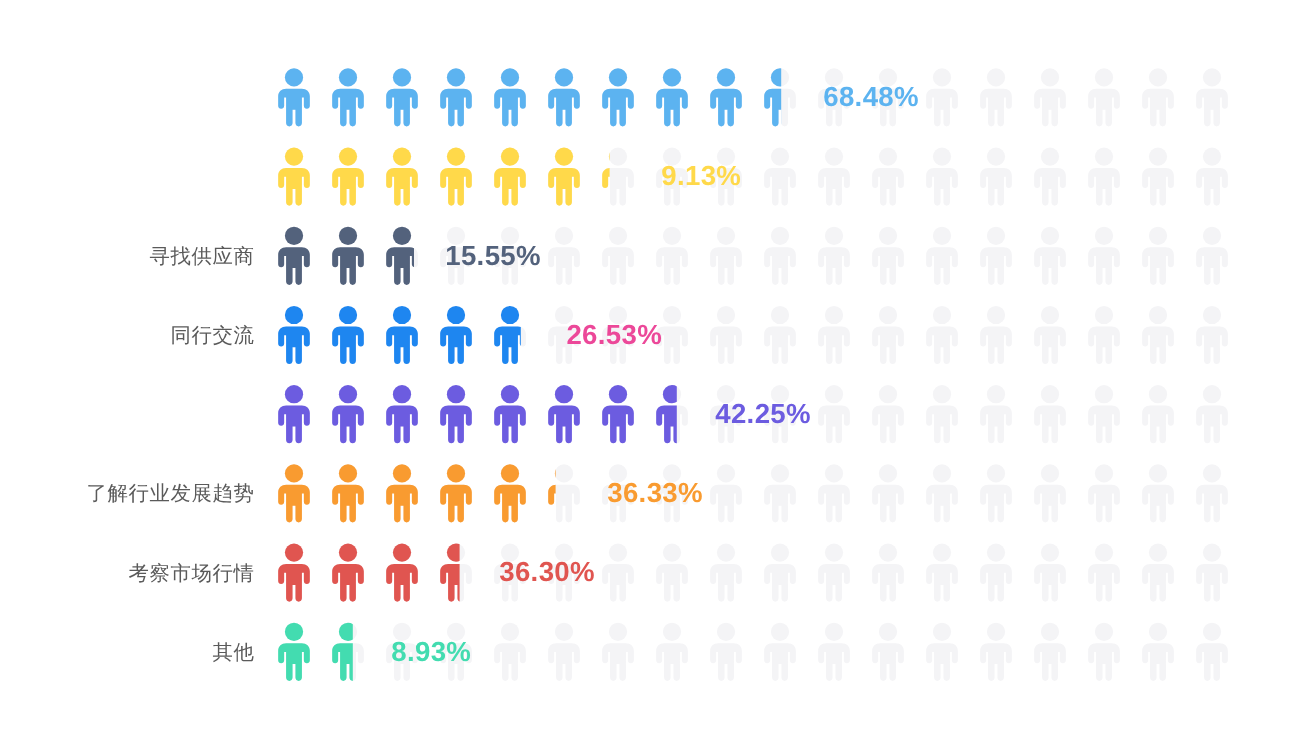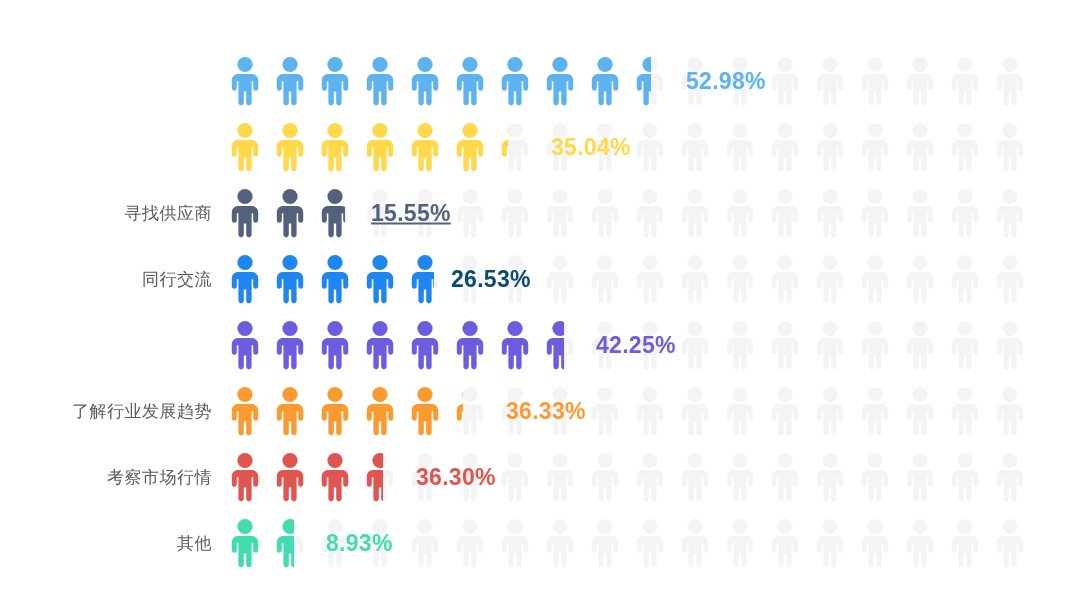--- a/index.html
+++ b/index.html
@@ -296,21 +296,21 @@
             </div>
           </div>
           <div class="figure-cell" style="left: 765px;">
             <div class="fig-layer">
               <svg class="fig-svg" viewBox="0 0 34 50" fill="#f4f4f6">
                 <circle cx="17" cy="8.5" r="7.6"></circle>
                 <path d="M10.5,18 L23.5,18 C27.4,18 30.2,20.6 30.2,24.2 L30.2,32.2 C30.2,33.6 29.1,34.7 27.7,34.7 C26.3,34.7 25.2,33.6 25.2,32.2 L25.2,25.3 L23.6,25.3 L23.6,46.6 C23.6,48.2 22.4,49.4 20.9,49.4 C19.4,49.4 18.2,48.2 18.2,46.6 L18.2,35.4 L15.8,35.4 L15.8,46.6 C15.8,48.2 14.6,49.4 13.1,49.4 C11.6,49.4 10.4,48.2 10.4,46.6 L10.4,25.3 L8.8,25.3 L8.8,32.2 C8.8,33.6 7.7,34.7 6.3,34.7 C4.9,34.7 3.8,33.6 3.8,32.2 L3.8,24.2 C3.8,20.6 6.6,18 10.5,18 Z"></path>
               </svg>
             </div>
           </div>
-          <div class="value-label" style="color: rgb(92, 179, 240); left: 458px;">52.98%</div>
+          <div class="value-label" style="color: rgb(92, 179, 240); left: 458px;">68.48%</div>
         </div>
       </div>
       <div class="pictogram-row">
         <div class="track">
           <div class="figure-cell" style="left: 0px;">
             <div class="fig-layer">
               <svg class="fig-svg" viewBox="0 0 34 50" fill="#f4f4f6">
                 <circle cx="17" cy="8.5" r="7.6"></circle>
                 <path d="M10.5,18 L23.5,18 C27.4,18 30.2,20.6 30.2,24.2 L30.2,32.2 C30.2,33.6 29.1,34.7 27.7,34.7 C26.3,34.7 25.2,33.6 25.2,32.2 L25.2,25.3 L23.6,25.3 L23.6,46.6 C23.6,48.2 22.4,49.4 20.9,49.4 C19.4,49.4 18.2,48.2 18.2,46.6 L18.2,35.4 L15.8,35.4 L15.8,46.6 C15.8,48.2 14.6,49.4 13.1,49.4 C11.6,49.4 10.4,48.2 10.4,46.6 L10.4,25.3 L8.8,25.3 L8.8,32.2 C8.8,33.6 7.7,34.7 6.3,34.7 C4.9,34.7 3.8,33.6 3.8,32.2 L3.8,24.2 C3.8,20.6 6.6,18 10.5,18 Z"></path>
               </svg>
@@ -487,21 +487,21 @@
             </div>
           </div>
           <div class="figure-cell" style="left: 765px;">
             <div class="fig-layer">
               <svg class="fig-svg" viewBox="0 0 34 50" fill="#f4f4f6">
                 <circle cx="17" cy="8.5" r="7.6"></circle>
                 <path d="M10.5,18 L23.5,18 C27.4,18 30.2,20.6 30.2,24.2 L30.2,32.2 C30.2,33.6 29.1,34.7 27.7,34.7 C26.3,34.7 25.2,33.6 25.2,32.2 L25.2,25.3 L23.6,25.3 L23.6,46.6 C23.6,48.2 22.4,49.4 20.9,49.4 C19.4,49.4 18.2,48.2 18.2,46.6 L18.2,35.4 L15.8,35.4 L15.8,46.6 C15.8,48.2 14.6,49.4 13.1,49.4 C11.6,49.4 10.4,48.2 10.4,46.6 L10.4,25.3 L8.8,25.3 L8.8,32.2 C8.8,33.6 7.7,34.7 6.3,34.7 C4.9,34.7 3.8,33.6 3.8,32.2 L3.8,24.2 C3.8,20.6 6.6,18 10.5,18 Z"></path>
               </svg>
             </div>
           </div>
-          <div class="value-label" style="color: rgb(255, 217, 74); left: 323px;">35.04%</div>
+          <div class="value-label" style="color: rgb(255, 217, 74); left: 323px;">9.13%</div>
         </div>
       </div>
       <div class="pictogram-row">
         <div class="row-label">寻找供应商</div>
         <div class="track">
           <div class="figure-cell" style="left: 0px;">
             <div class="fig-layer">
               <svg class="fig-svg" viewBox="0 0 34 50" fill="#f4f4f6">
                 <circle cx="17" cy="8.5" r="7.6"></circle>
                 <path d="M10.5,18 L23.5,18 C27.4,18 30.2,20.6 30.2,24.2 L30.2,32.2 C30.2,33.6 29.1,34.7 27.7,34.7 C26.3,34.7 25.2,33.6 25.2,32.2 L25.2,25.3 L23.6,25.3 L23.6,46.6 C23.6,48.2 22.4,49.4 20.9,49.4 C19.4,49.4 18.2,48.2 18.2,46.6 L18.2,35.4 L15.8,35.4 L15.8,46.6 C15.8,48.2 14.6,49.4 13.1,49.4 C11.6,49.4 10.4,48.2 10.4,46.6 L10.4,25.3 L8.8,25.3 L8.8,32.2 C8.8,33.6 7.7,34.7 6.3,34.7 C4.9,34.7 3.8,33.6 3.8,32.2 L3.8,24.2 C3.8,20.6 6.6,18 10.5,18 Z"></path>
@@ -655,21 +655,21 @@
             </div>
           </div>
           <div class="figure-cell" style="left: 765px;">
             <div class="fig-layer">
               <svg class="fig-svg" viewBox="0 0 34 50" fill="#f4f4f6">
                 <circle cx="17" cy="8.5" r="7.6"></circle>
                 <path d="M10.5,18 L23.5,18 C27.4,18 30.2,20.6 30.2,24.2 L30.2,32.2 C30.2,33.6 29.1,34.7 27.7,34.7 C26.3,34.7 25.2,33.6 25.2,32.2 L25.2,25.3 L23.6,25.3 L23.6,46.6 C23.6,48.2 22.4,49.4 20.9,49.4 C19.4,49.4 18.2,48.2 18.2,46.6 L18.2,35.4 L15.8,35.4 L15.8,46.6 C15.8,48.2 14.6,49.4 13.1,49.4 C11.6,49.4 10.4,48.2 10.4,46.6 L10.4,25.3 L8.8,25.3 L8.8,32.2 C8.8,33.6 7.7,34.7 6.3,34.7 C4.9,34.7 3.8,33.6 3.8,32.2 L3.8,24.2 C3.8,20.6 6.6,18 10.5,18 Z"></path>
               </svg>
             </div>
           </div>
-          <div class="value-label" style="color: rgb(83, 98, 124); left: 143px; text-decoration: underline;">15.55%</div>
+          <div class="value-label" style="color: rgb(83, 98, 124); left: 143px;">15.55%</div>
         </div>
       </div>
       <div class="pictogram-row">
         <div class="row-label">同行交流</div>
         <div class="track">
           <div class="figure-cell" style="left: 0px;">
             <div class="fig-layer">
               <svg class="fig-svg" viewBox="0 0 34 50" fill="#f4f4f6">
                 <circle cx="17" cy="8.5" r="7.6"></circle>
                 <path d="M10.5,18 L23.5,18 C27.4,18 30.2,20.6 30.2,24.2 L30.2,32.2 C30.2,33.6 29.1,34.7 27.7,34.7 C26.3,34.7 25.2,33.6 25.2,32.2 L25.2,25.3 L23.6,25.3 L23.6,46.6 C23.6,48.2 22.4,49.4 20.9,49.4 C19.4,49.4 18.2,48.2 18.2,46.6 L18.2,35.4 L15.8,35.4 L15.8,46.6 C15.8,48.2 14.6,49.4 13.1,49.4 C11.6,49.4 10.4,48.2 10.4,46.6 L10.4,25.3 L8.8,25.3 L8.8,32.2 C8.8,33.6 7.7,34.7 6.3,34.7 C4.9,34.7 3.8,33.6 3.8,32.2 L3.8,24.2 C3.8,20.6 6.6,18 10.5,18 Z"></path>
@@ -835,21 +835,21 @@
             </div>
           </div>
           <div class="figure-cell" style="left: 765px;">
             <div class="fig-layer">
               <svg class="fig-svg" viewBox="0 0 34 50" fill="#f4f4f6">
                 <circle cx="17" cy="8.5" r="7.6"></circle>
                 <path d="M10.5,18 L23.5,18 C27.4,18 30.2,20.6 30.2,24.2 L30.2,32.2 C30.2,33.6 29.1,34.7 27.7,34.7 C26.3,34.7 25.2,33.6 25.2,32.2 L25.2,25.3 L23.6,25.3 L23.6,46.6 C23.6,48.2 22.4,49.4 20.9,49.4 C19.4,49.4 18.2,48.2 18.2,46.6 L18.2,35.4 L15.8,35.4 L15.8,46.6 C15.8,48.2 14.6,49.4 13.1,49.4 C11.6,49.4 10.4,48.2 10.4,46.6 L10.4,25.3 L8.8,25.3 L8.8,32.2 C8.8,33.6 7.7,34.7 6.3,34.7 C4.9,34.7 3.8,33.6 3.8,32.2 L3.8,24.2 C3.8,20.6 6.6,18 10.5,18 Z"></path>
               </svg>
             </div>
           </div>
-          <div class="value-label" style="color: #0c4a6e; left: 223px;">26.53%</div>
+          <div class="value-label" style="color: #ec4899; left: 244px;">26.53%</div>
         </div>
       </div>
       <div class="pictogram-row">
         <div class="track">
           <div class="figure-cell" style="left: 0px;">
             <div class="fig-layer">
               <svg class="fig-svg" viewBox="0 0 34 50" fill="#f4f4f6">
                 <circle cx="17" cy="8.5" r="7.6"></circle>
                 <path d="M10.5,18 L23.5,18 C27.4,18 30.2,20.6 30.2,24.2 L30.2,32.2 C30.2,33.6 29.1,34.7 27.7,34.7 C26.3,34.7 25.2,33.6 25.2,32.2 L25.2,25.3 L23.6,25.3 L23.6,46.6 C23.6,48.2 22.4,49.4 20.9,49.4 C19.4,49.4 18.2,48.2 18.2,46.6 L18.2,35.4 L15.8,35.4 L15.8,46.6 C15.8,48.2 14.6,49.4 13.1,49.4 C11.6,49.4 10.4,48.2 10.4,46.6 L10.4,25.3 L8.8,25.3 L8.8,32.2 C8.8,33.6 7.7,34.7 6.3,34.7 C4.9,34.7 3.8,33.6 3.8,32.2 L3.8,24.2 C3.8,20.6 6.6,18 10.5,18 Z"></path>
               </svg>

